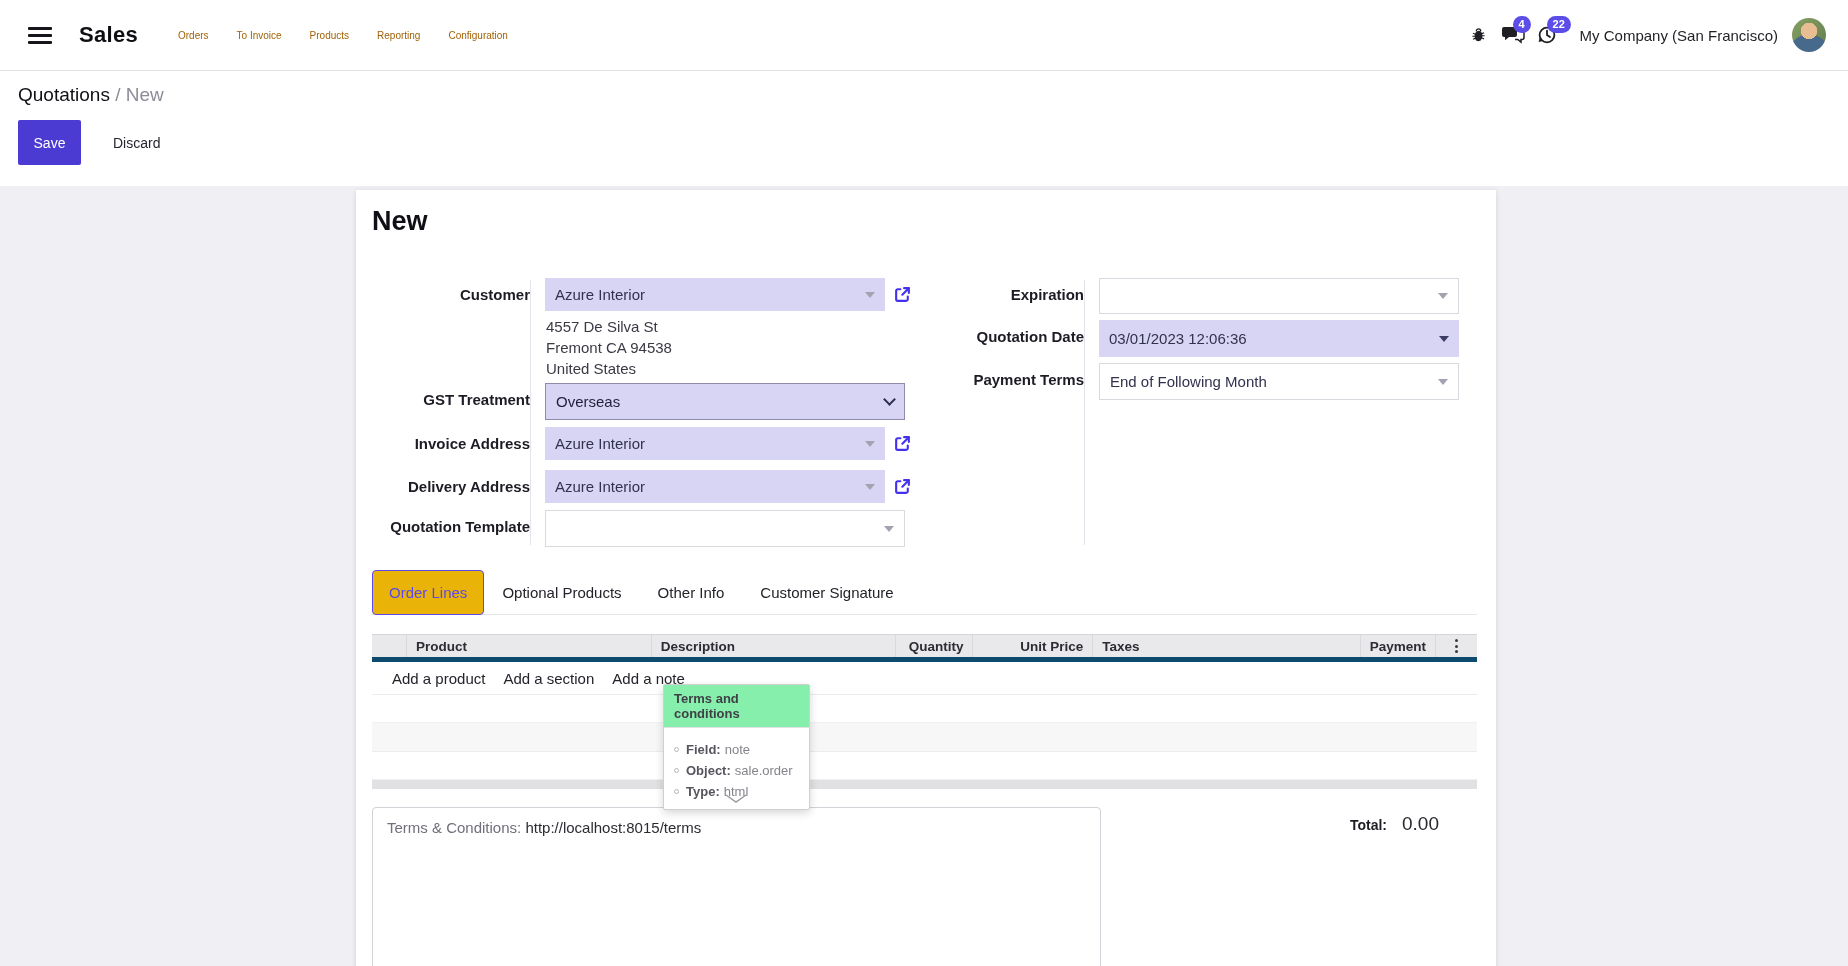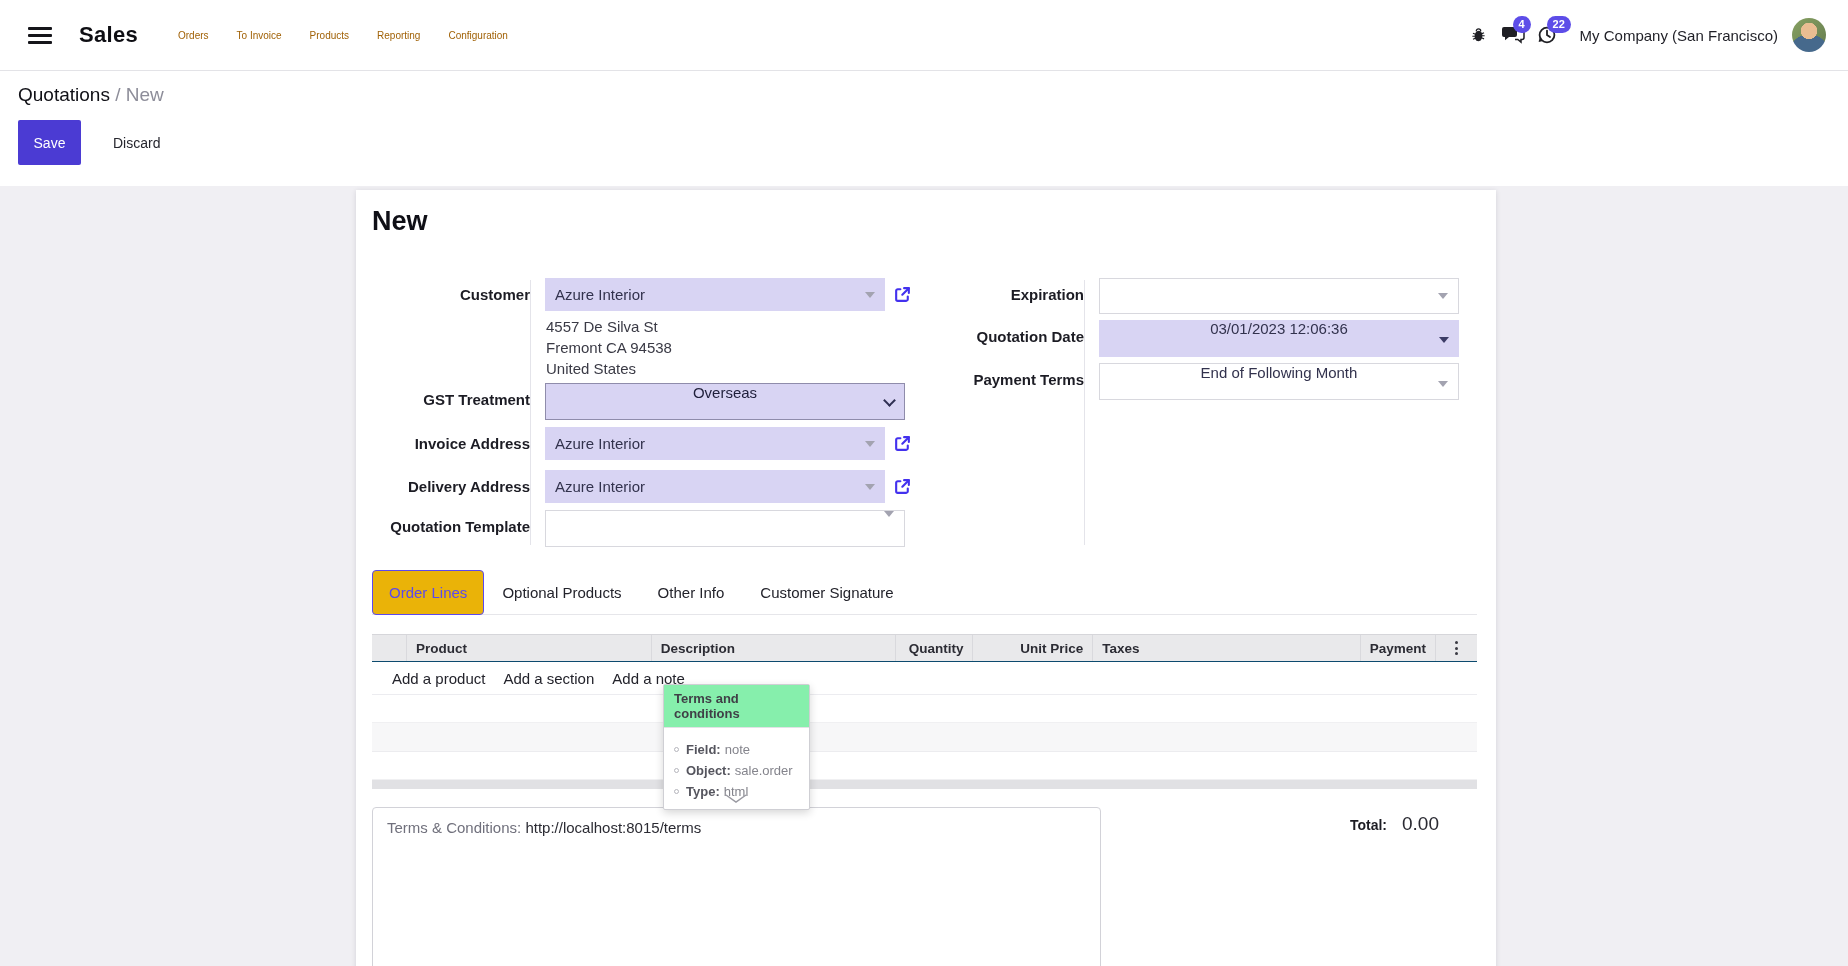--- a/index.html
+++ b/index.html
@@ -54,35 +54,35 @@
          font-size:15px; color:#32324d; cursor:text; }
   .lav { background:#d8d4f3; }
   .white-b { background:#fff; border:1px solid #d8d8de; }
   .caret { margin-left:auto; width:0; height:0; border-left:5px solid transparent;
            border-right:5px solid transparent; border-top:6px solid #a3a3b0; }
   .caret.dark { border-top-color:#3c3c66; }
   .chev { margin-left:auto; width:9px; height:9px; border-right:2px solid #2f2f52;
           border-bottom:2px solid #2f2f52; transform:rotate(45deg); margin-top:-5px; }
   .ext { margin-left:8px; display:flex; cursor:pointer; }
   .addr { font-size:15px; color:#3a3a45; line-height:21px; padding:5px 0 2px 1px; }
-  .h37 { height:37px;flex-direction:column; }
+  .h37 { height:37px; }
   .h36 { height:36px; }
   .sel { background:#d8d4f3; border:1px solid #8f8cab; color:#1f1f3a; cursor:pointer; }
 
   .mt2 { margin-top:2px; } .mt6 { margin-top:6px; } .mt7 { margin-top:7px; } .mt10 { margin-top:10px; }
 
   
   .tabs { display:flex; align-items:flex-end; margin:23px 19px 0 16px; border-bottom:1px solid #e6e6ea; }
   .tab { font-size:15px; color:#23232b; padding:13px 18px; cursor:pointer; }
   .tab.active { color:#5b49ee; border:1px solid #5b49ee; border-radius:4px; background:#eab308;
                 margin-bottom:-1px; padding:13px 16px; }
 
   
   .olines { margin:19px 19px 0 16px; position:relative; }
-  .tbl-head { display:flex; background:#e9e9eb; border-top:1px solid #d6d6da; border-bottom:1px solid #0c4a6e;
+  .tbl-head { display:flex; background:#e9e9eb; border-top:1px solid #d6d6da; border-bottom:5px solid #0c4a6e;
               height:28px; align-items:center; font-size:13.5px; color:#2c2c34; font-weight:700; }
   .th { padding:0 9px; border-left:1px solid #d9d9dd; height:100%; display:flex; align-items:center; }
   .th:first-child { border-left:none; }
   .c0 { width:34px; } .c-prod { width:245px; } .c-desc { width:245px; }
   .c-qty { width:77px; justify-content:flex-end; } .c-price { width:120px; justify-content:flex-end; }
   .c-tax { width:268px; } .c-sub { width:75px; justify-content:flex-end; }
   .c-kebab { width:42px; justify-content:center; cursor:pointer; }
   .kebab { display:flex; flex-direction:column; gap:2.5px; }
   .kebab i { width:3px; height:3px; background:#3a3a42; border-radius:50%; }
   .row-links { height:33px; display:flex; align-items:center; border-bottom:1px solid #ececf0;

